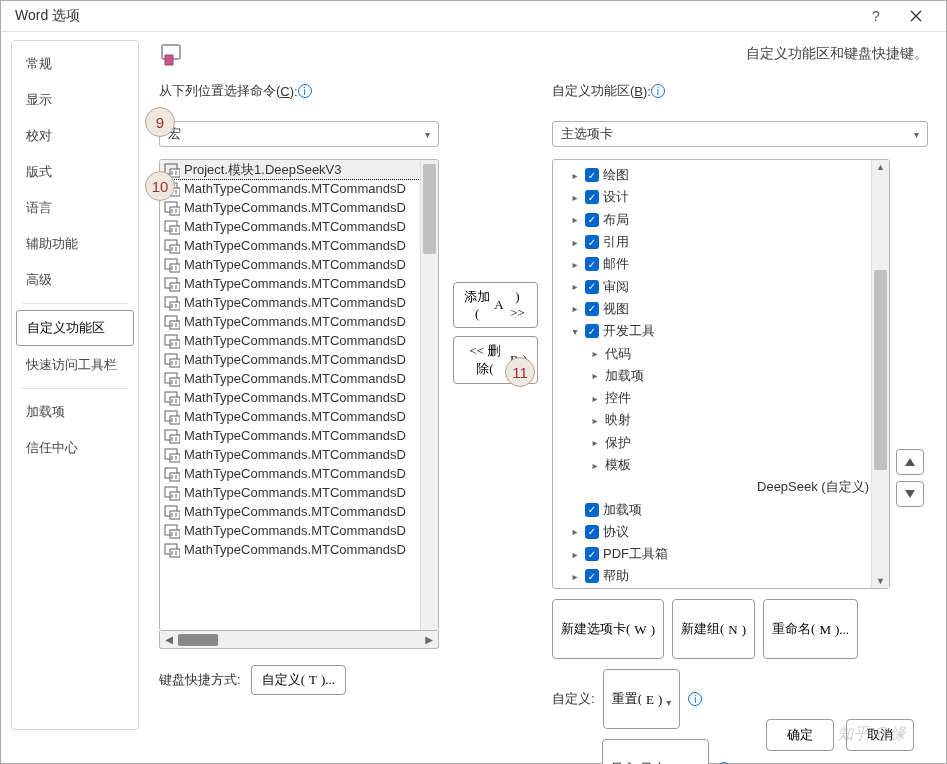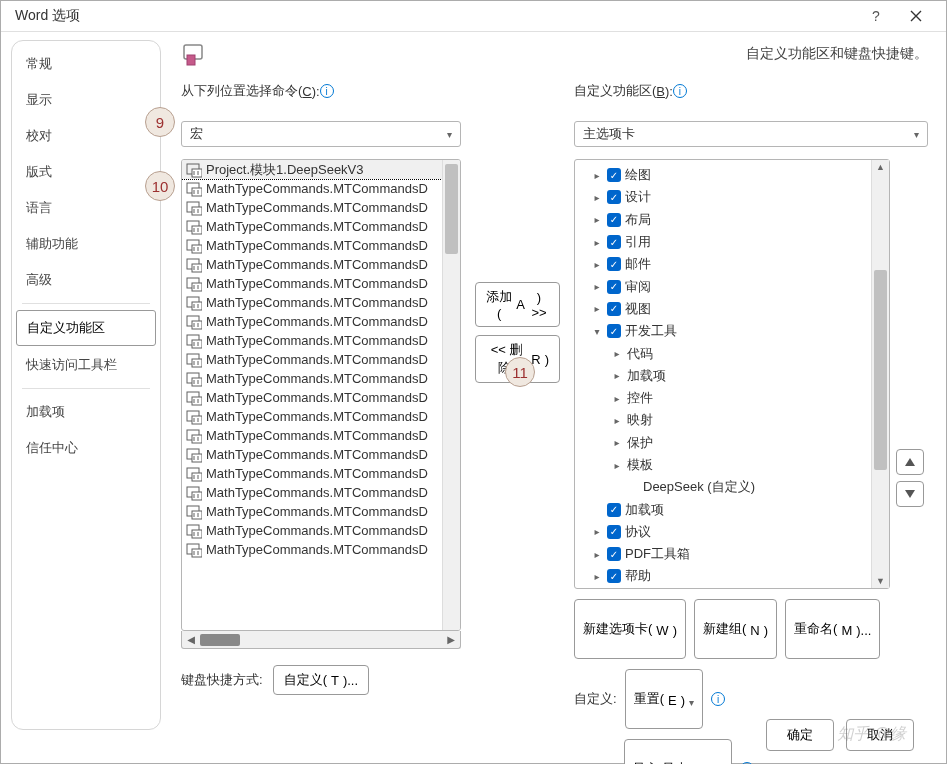--- a/index.html
+++ b/index.html
@@ -2,21 +2,21 @@
 <html><head>
 <meta charset="utf-8">
 <style>
 * { box-sizing: border-box; margin: 0; padding: 0; }
 body { font-family: "Microsoft YaHei", "Segoe UI", Arial, sans-serif; font-size: 13px; color: #333; background: #fff; }
 .window { width: 947px; height: 764px; border: 1px solid #acacac; display: flex; flex-direction: column; background: #fff; position: relative; }
 .titlebar { height: 36px; display: flex; align-items: center; padding: 0 10px; border-bottom: 1px solid #e0e0e0; }
 .title-text { flex: 1; font-size: 14px; padding-left: 4px; }
 .title-btn { width: 40px; height: 30px; display: flex; align-items: center; justify-content: center; font-size: 14px; cursor: pointer; color: #555; }
 .dialog-body { flex: 1; display: flex; padding: 8px 10px 0 10px; gap: 0; position: relative; }
-.sidebar { width: 150px; border: 1px solid #d6d6d6; border-radius: 12px; padding: 6px 4px; display: flex; flex-direction: column; gap: 2px; height: 690px; }
+.sidebar { width: 128px; border: 1px solid #d6d6d6; border-radius: 4px; padding: 6px 4px; display: flex; flex-direction: column; gap: 2px; height: 690px; }
 .side-item { padding: 8px 10px; cursor: pointer; border-radius: 3px; color: #444; }
 .side-item.active { border: 1px solid #999; background: #fff; color: #000; }
 .side-sep { height: 1px; background: #e0e0e0; margin: 4px 6px; }
 .main { flex: 1; padding: 2px 8px 0 20px; position: relative; }
 .header-row { display: flex; align-items: center; gap: 10px; margin-bottom: 16px; justify-content: space-between; }
 .header-icon { width: 24px; height: 24px; }
 .header-text { font-size: 14px; color: #444; }
 .columns { display: flex; gap: 14px; align-items: flex-start; }
 .col { display: flex; flex-direction: column; }
 .col-left { width: 280px; }
@@ -31,31 +31,31 @@
 .list-content { flex: 1; overflow: hidden; }
 .list-item { display: flex; align-items: center; gap: 4px; padding: 2px 4px; height: 19px; white-space: nowrap; overflow: hidden; }
 .list-item.selected { outline: 1px dotted #000; background: #f0f0f0; }
 .macro-icon { width: 16px; height: 16px; flex-shrink: 0; }
 .vscroll { width: 18px; background: #f0f0f0; border-left: 1px solid #ddd; position: relative; }
 .vscroll .thumb { position: absolute; left: 2px; right: 2px; background: #c0c0c0; border-radius: 2px; }
 .hscroll { height: 18px; border: 1px solid #b5b5b5; border-top: none; border-radius: 0 0 3px 3px; background: #f0f0f0; display: flex; align-items: center; }
 .hscroll .harrow { width: 18px; text-align: center; color: #666; font-size: 10px; }
 .hscroll .htrack { flex: 1; position: relative; height: 12px; }
 .hscroll .hthumb { position: absolute; top: 0; bottom: 0; left: 0; width: 40px; background: #888; border-radius: 2px; }
-.btn { border: 1px solid #999; border-radius: 4px; background: #fff; padding: 5px 10px; cursor: pointer; font-size: 13px; display: inline-flex; align-items: center; gap: 4px; }
+.btn { border: 1px solid #999; border-radius: 4px; background: #fff; padding: 5px 10px; cursor: pointer; font-size: 13px; display: inline-flex; align-items: center; gap: 4px; font-family: Liberation Serif, serif; }
 .btn.small { padding: 20px 8px; align-items: flex-end; }
 .tree-wrap { margin-top: 12px; border: 1px solid #b5b5b5; border-radius: 3px; height: 430px; display: flex; }
 .tree-content { flex: 1; padding: 4px 2px; overflow: hidden; }
 .tree-row { display: flex; align-items: center; height: 22.3px; gap: 4px; }
 .tree-row .exp { width: 12px; text-align: center; color: #666; font-size: 10px; cursor: pointer; }
 .tree-row .cb { width: 14px; height: 14px; border-radius: 3px; background: #0066cc; display: flex; align-items: center; justify-content: center; color: #fff; font-size: 10px; }
 .tree-row .lbl { flex: 1; white-space: nowrap; }
 .indent1 { padding-left: 14px; }
 .indent2 { padding-left: 34px; }
-.indent3 { padding-left: 50px; }
+.indent3 { padding-left: 50px; text-align: right; }
 .btn-row { display: flex; gap: 8px; margin-top: 10px; align-items: center; flex-wrap: wrap; }
 .updown-col { width: 32px; display: flex; flex-direction: column; gap: 6px; justify-content: center; padding-top: 220px; }
 .updown-btn { width: 28px; height: 26px; border: 1px solid #999; border-radius: 4px; display: flex; align-items: center; justify-content: center; cursor: pointer; background: #fff; }
 .footer { position: absolute; bottom: 12px; right: 32px; display: flex; gap: 12px; }
 .footer .btn { padding: 6px 20px; }
 .kbd-row { margin-top: 16px; display: flex; align-items: center; gap: 10px; }
 .bubble { position: absolute; width: 30px; height: 30px; border: 1px solid #b8a090; border-radius: 50%; background: #f0e8e0; color: #9c3030; font-size: 15px; display: flex; align-items: center; justify-content: center; font-weight: 500; }
 .watermark { position: absolute; bottom: 18px; right: 40px; color: rgba(120,120,120,0.35); font-size: 16px; font-style: italic; pointer-events: none; }
 </style>
 </head>

